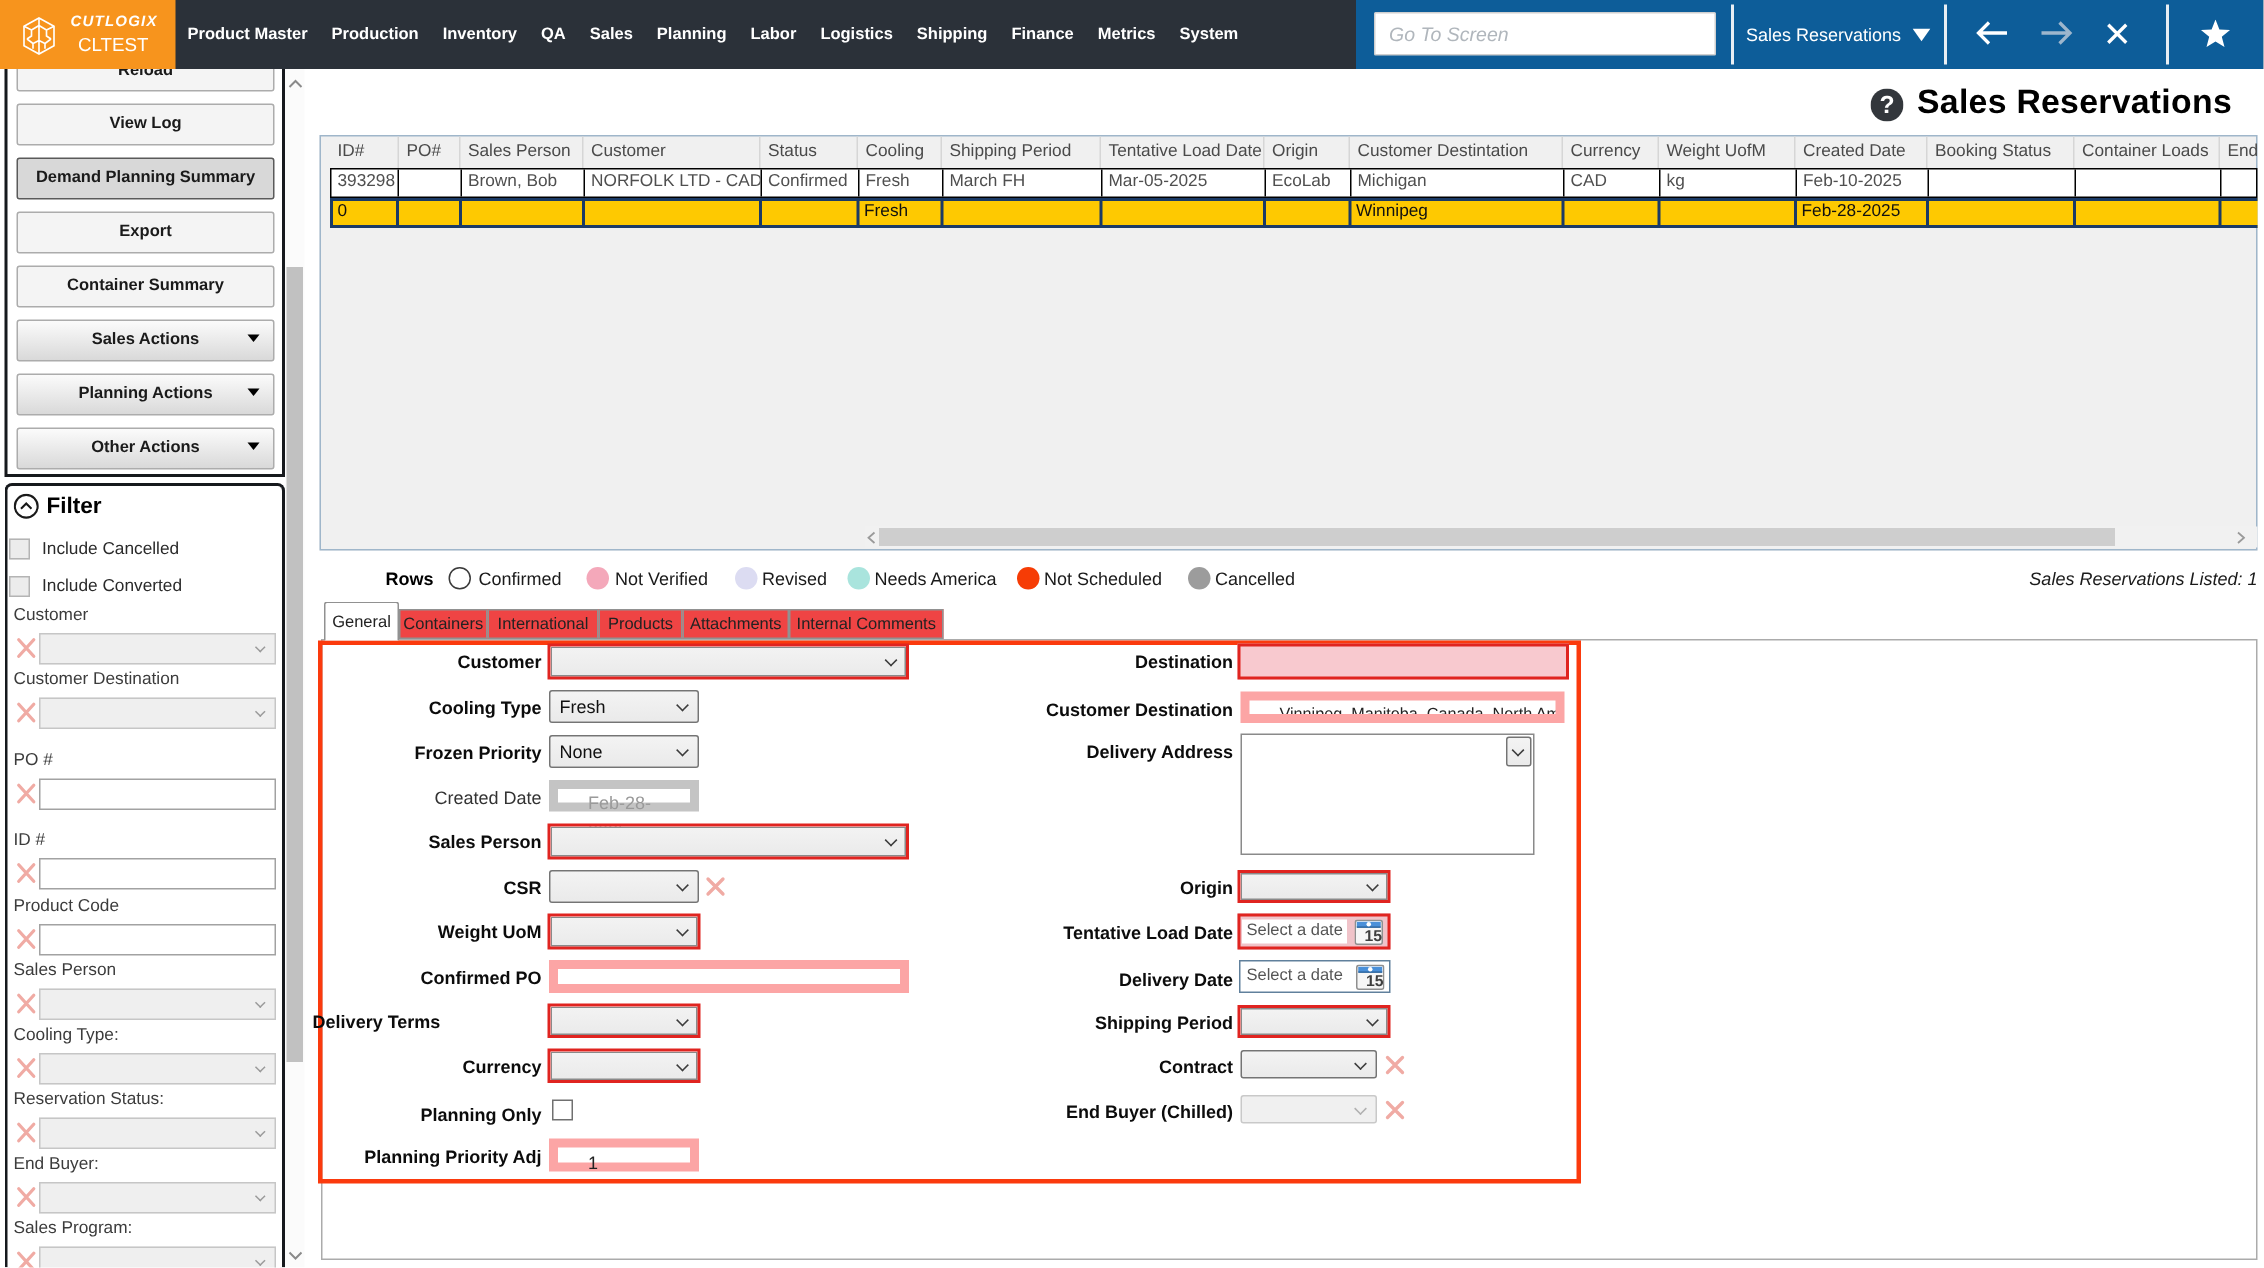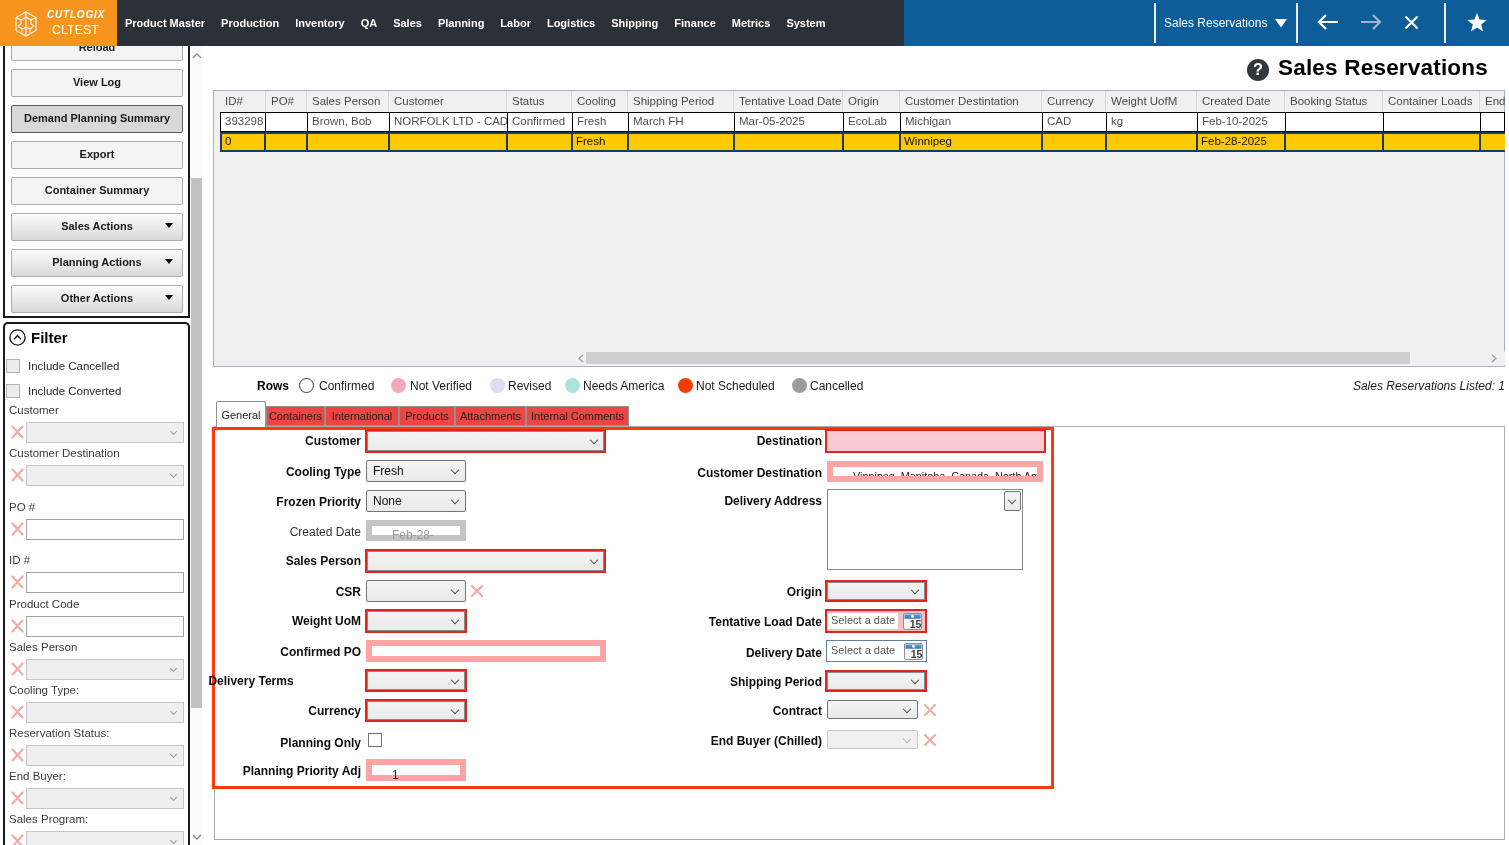--- a/index.html
+++ b/index.html
@@ -88,20 +88,21 @@
     <svg width="26" height="26" viewBox="0 0 26 26">
         <g fill="none" stroke="#fff" stroke-width="1.1">
           <path d="M13 1 L23 6.5 V19.5 L13 25 L3 19.5 V6.5 Z"></path>
           <path d="M13 1 V25 M3 6.5 L8 9 V13 L5 15 M23 6.5 L18 9 V13 L21 15 M8 9 L13 6 M18 9 L13 6 M5 15 L9 18 L13 16 M21 15 L17 18 L13 16 M9 18 V21.5 M17 18 V21.5"></path>
         </g>
       </svg>
     <span class="l1">CUTLOGIX</span>
     <span class="l2">CLTEST</span>
   </div>
   <div id="bluebar">
+    <div id="goto">Go To Screen</div>
     <div class="vsep" style="left:250px;"></div>
     <span id="srdrop">Sales Reservations</span>
     <svg style="left:371px; top:19px;" width="12" height="9" viewBox="0 0 12 9">
         <path d="M0 0 H12 L6 8.5 Z" fill="#fff"></path>
       </svg>
     <div class="vsep" style="left:392px;"></div>
     <svg style="left:413px; top:13px;" width="22" height="18" viewBox="0 0 22 18">
         <g stroke="#fff" stroke-width="2.2" fill="none">
           <path d="M21 9 H2 M9 2 L2 9 L9 16"></path>
         </g>

